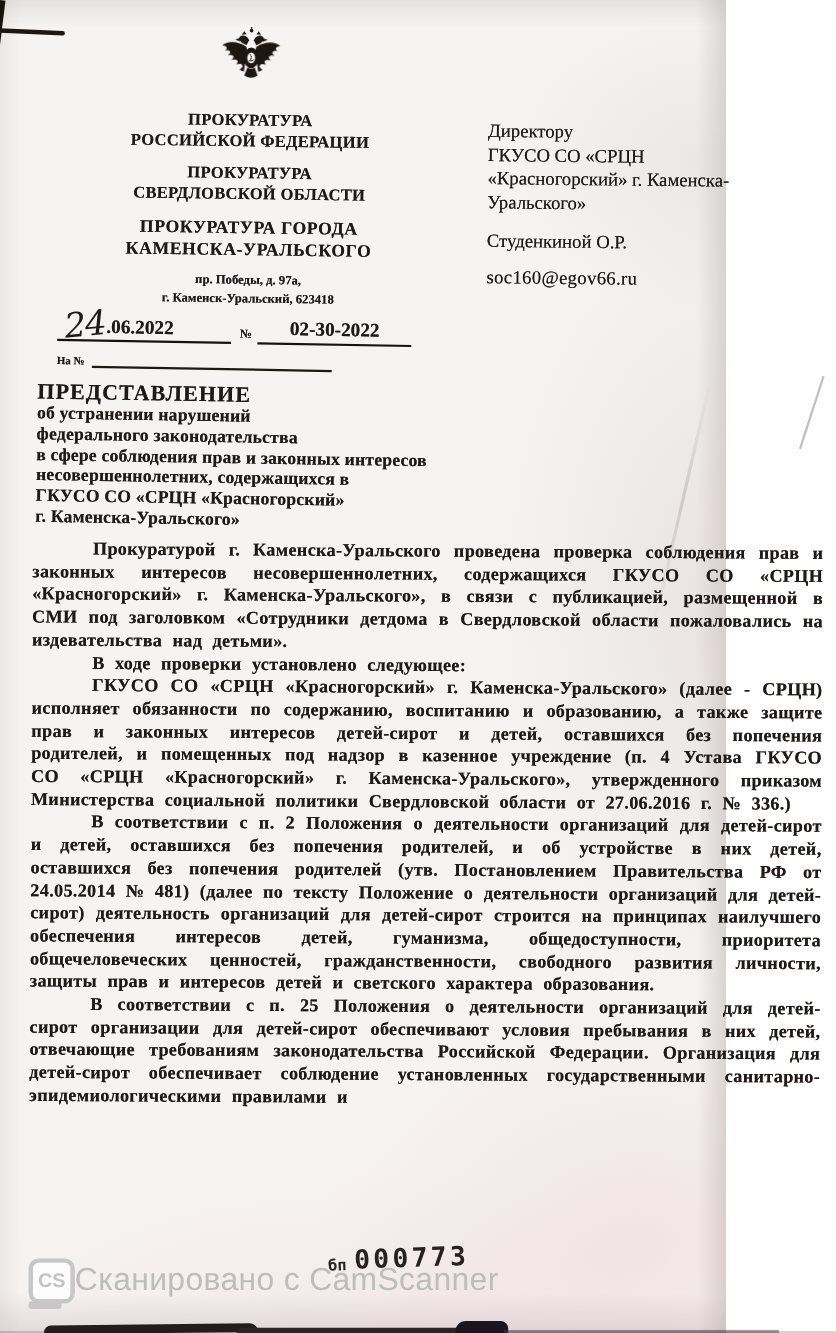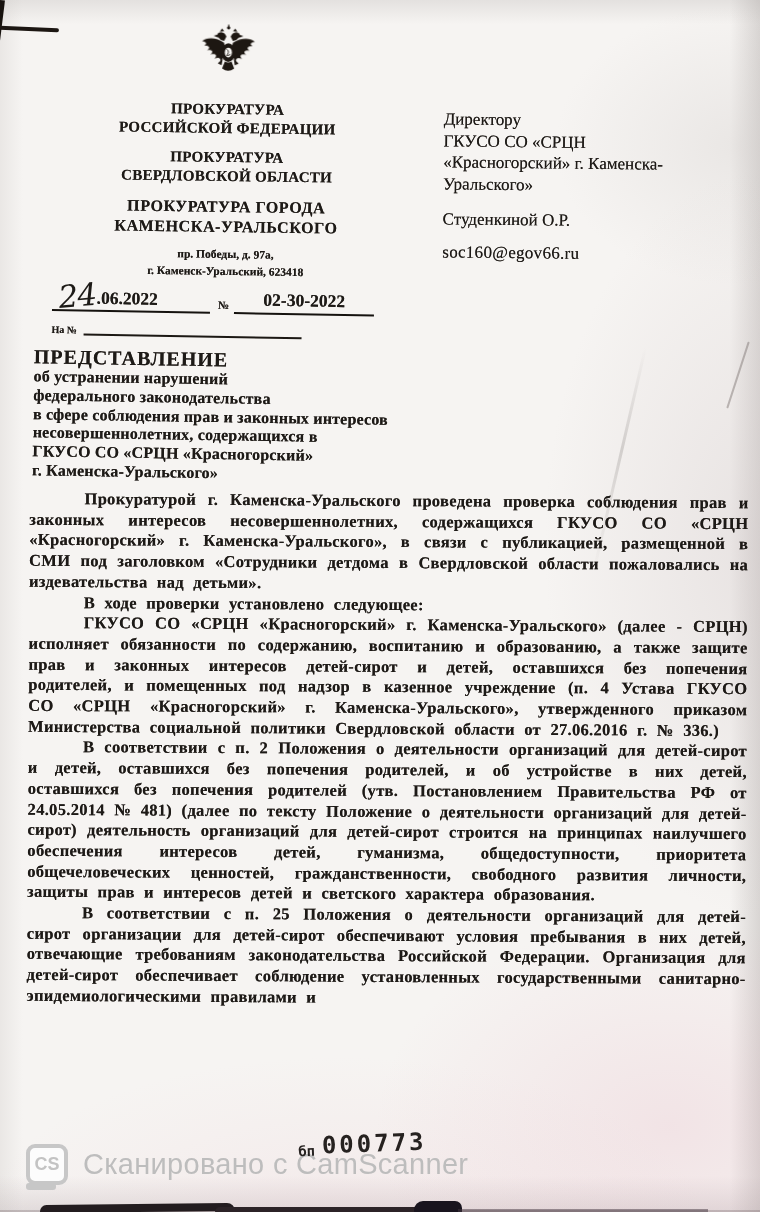--- a/index.html
+++ b/index.html
@@ -3,21 +3,21 @@
 <meta charset="utf-8">
 <style>
   html, body {
     margin: 0; padding: 0;
     width: 760px; height: 1212px;
     overflow: hidden;
     background: #ffffff;
   }
   .scan {
     position: relative;
-    width: 760px; height: 1212px;
+    width: 660px; height: 1212px;
     font-family: "Liberation Serif", serif;
     color: #1d1a17;
     background:
       radial-gradient(420px 300px at 88% 93%, rgba(226,168,185,0.22), rgba(226,168,185,0) 70%),
       radial-gradient(300px 520px at 100% 45%, rgba(208,198,199,0.38), rgba(208,198,199,0) 72%),
       radial-gradient(520px 240px at 45% 101%, rgba(232,190,200,0.20), rgba(232,190,200,0) 70%),
       radial-gradient(260px 200px at 97% 12%, rgba(205,200,198,0.30), rgba(205,200,198,0) 70%),
       linear-gradient(90deg, rgba(190,185,182,0.22) 0, rgba(190,185,182,0) 3%, rgba(190,185,182,0) 96%, rgba(168,162,160,0.38) 100%),
       linear-gradient(180deg, rgba(200,196,194,0.40) 0, rgba(200,196,194,0) 2%, rgba(200,196,194,0) 97%, rgba(185,172,176,0.35) 100%),
       #f6f4f2;
@@ -100,21 +100,21 @@
     position: absolute; left: 298px; top: 1132px; z-index: 3;
     display: flex; align-items: flex-end; gap: 7px;
     color: #262220; transform: rotate(-2deg);
     font-family: "DejaVu Sans Mono", monospace;
   }
   .stamp-prefix { font-size: 14px; font-weight: bold; transform: translateY(1px); }
   .stamp-number { font-size: 24px; font-weight: bold; letter-spacing: 3px; line-height: 1; }
 
   .watermark {
     position: absolute; left: 26px; top: 1144px; z-index: 2;
-    display: flex; align-items: center; gap: 15px;
+    display: flex; align-items: center; 
     font-family: "Liberation Sans", sans-serif; color: #bdbdbd;
   }
   .cs-icon {
     position: relative; width: 34px; height: 33px; flex: 0 0 auto;
     border: 4px solid #c7c7c7; border-radius: 9px; background: #fcfcfc;
     display: flex; align-items: center; justify-content: center;
     font-weight: bold; font-size: 18px; color: #c3c3c3;
   }
   .cs-icon::after {
     content: ""; position: absolute; left: -4px; bottom: -9px;

